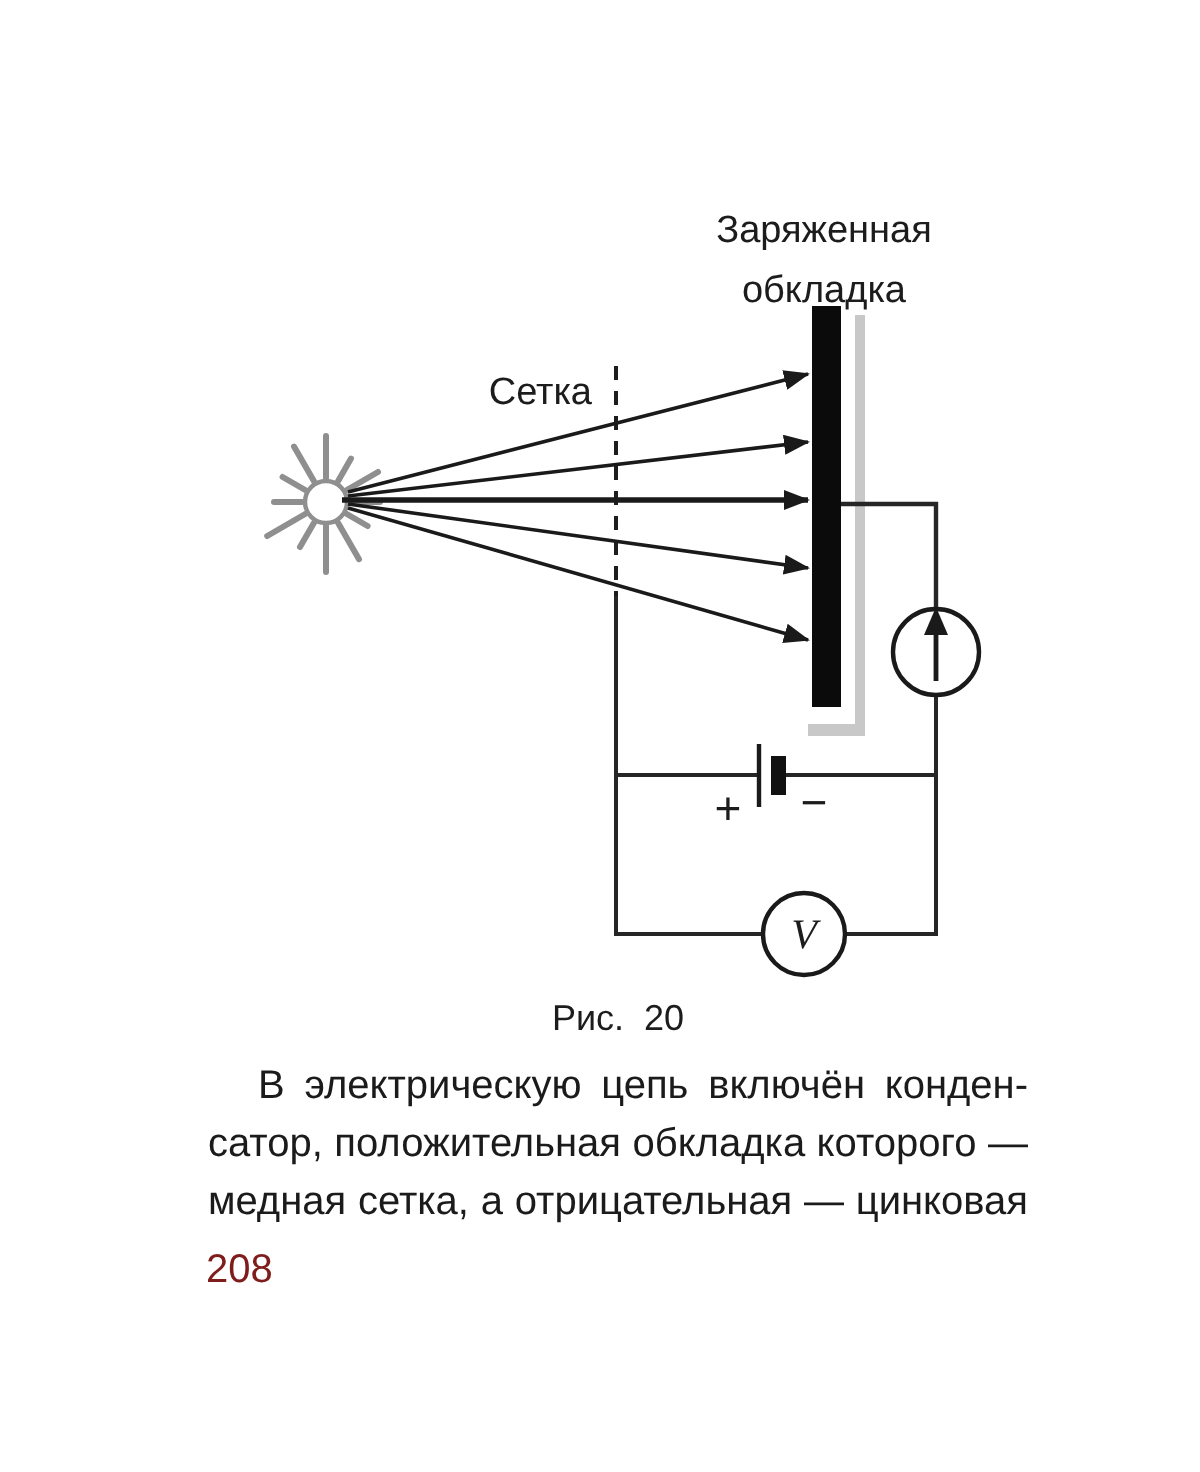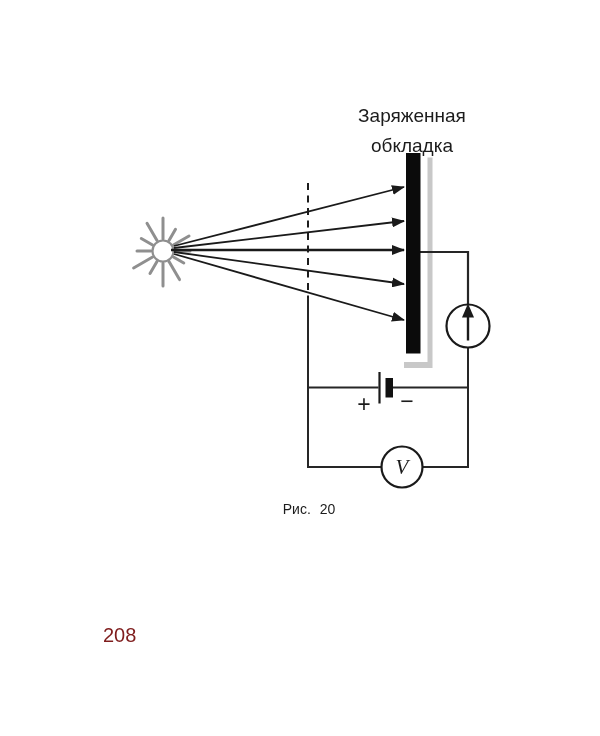--- a/index.html
+++ b/index.html
@@ -16,21 +16,21 @@
   .grid-label{left:196px;top:186px;width:100px;text-align:right;
     font-size:19px;line-height:22px;}
   .plus-label{left:352px;top:393px;width:24px;text-align:center;
     font-size:23px;line-height:23px;}
   .minus-label{left:395px;top:390px;width:24px;text-align:center;
     font-size:23px;line-height:23px;}
   .volt-label{left:389px;top:455px;width:26px;text-align:center;
     font-size:21px;line-height:24px;font-style:italic;
     font-family:"Liberation Serif","DejaVu Serif",serif;}
   .caption{left:234px;top:498px;width:150px;text-align:center;
-    font-size:14px;line-height:22px;word-spacing:5px;}
+    font-size:18px;line-height:22px;word-spacing:5px;}
   .paragraph{left:104px;top:529px;width:410px;font-size:20px;
     line-height:29px;color:#1b1b1b;}
   .para-line{text-align:justify;text-align-last:justify;text-justify:inter-word;height:29px;overflow:hidden;}
   .para-line.indent{padding-left:25px;}
   .page-number{left:103px;top:624px;font-size:20px;line-height:22px;color:#7f1d1d;}
   .chapter{left:154px;top:629px;font-size:15px;line-height:17px;color:#2b2b2b;
     word-spacing:4px;letter-spacing:0.2px;font-family:"DejaVu Sans","Liberation Sans",sans-serif;}
 </style>
 </head>
 <body>
@@ -97,26 +97,32 @@
     </g>
 
     <circle cx="402" cy="467" r="20.5" fill="#ffffff" stroke="#1a1a1a" stroke-width="2.2"></circle>
   </svg>
 
   <div class="abs txt plate-label">
     <div>Заряженная</div>
     <div>обкладка</div>
   </div>
 
+  <div class="abs txt grid-label">Сетка</div>
 
   <div class="abs txt plus-label">+</div>
 
   <div class="abs txt minus-label">−</div>
 
   <div class="abs txt volt-label">V</div>
 
   <div class="abs txt caption">Рис. 20</div>
 
+  <div class="abs txt paragraph">
+    <div class="para-line indent">В электрическую цепь включён конден-</div>
+    <div class="para-line">сатор, положительная обкладка которого —</div>
+    <div class="para-line">медная сетка, а отрицательная — цинковая</div>
+  </div>
 
   <div class="abs txt page-number">208</div>
 
 
 </div>
 
 </body></html>

